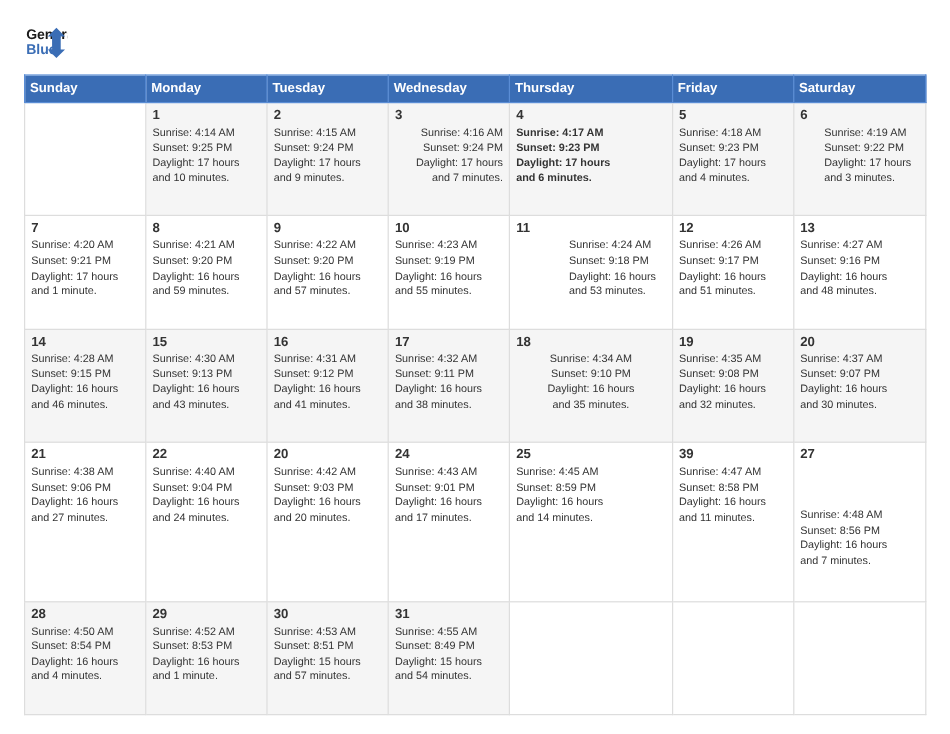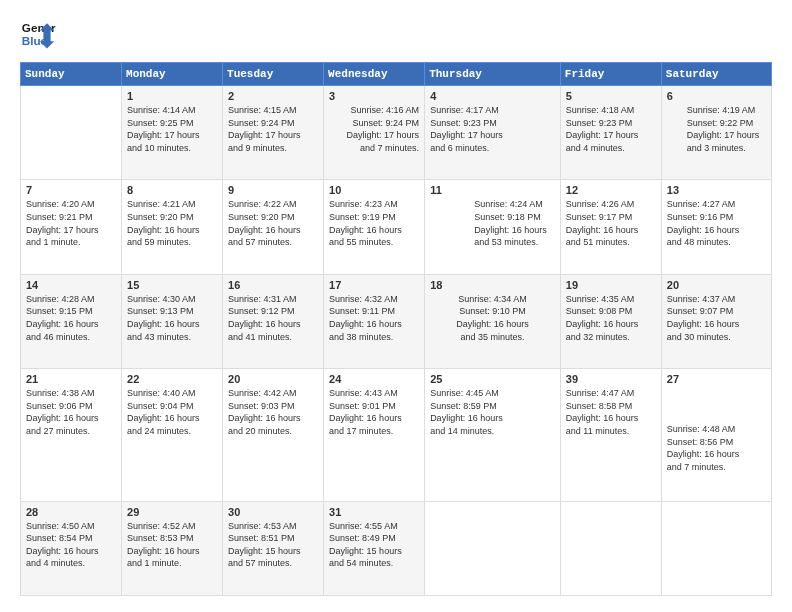--- a/index.html
+++ b/index.html
@@ -53,21 +53,20 @@
       font-size: 9.5px;
     }
     .calendar thead th {
       background-color: #3a6db5;
       color: #fff;
       padding: 5px 4px;
       text-align: left;
       font-size: 11px;
       font-weight: bold;
       border: 1px solid #5a8dd5;
-      font-family: Liberation Mono, monospace;
     }
     .calendar tbody tr {
       border-bottom: 1px solid #ccc;
     }
     .calendar tbody td {
       vertical-align: top;
       padding: 4px 5px;
       border: 1px solid #ddd;
       min-width: 95px;
       height: 78px;
@@ -141,21 +140,21 @@
           </td>
           <td>
             <span class="day-num">3</span>
             <div class="cell-text" style="white-space: pre-line; text-align: right;">Sunrise: 4:16 AM
 Sunset: 9:24 PM
 Daylight: 17 hours
 and 7 minutes.</div>
           </td>
           <td>
             <span class="day-num">4</span>
-            <div class="cell-text" style="white-space: pre-line;">Sunrise: 4:17 AM
+            <div class="cell-text" style="white-space: pre-line; font-weight: bold;">Sunrise: 4:17 AM
 Sunset: 9:23 PM
 Daylight: 17 hours
 and 6 minutes.</div>
           </td>
           <td>
             <span class="day-num">5</span>
             <div class="cell-text" style="white-space: pre-line;">Sunrise: 4:18 AM
 Sunset: 9:23 PM
 Daylight: 17 hours
 and 4 minutes.</div>

